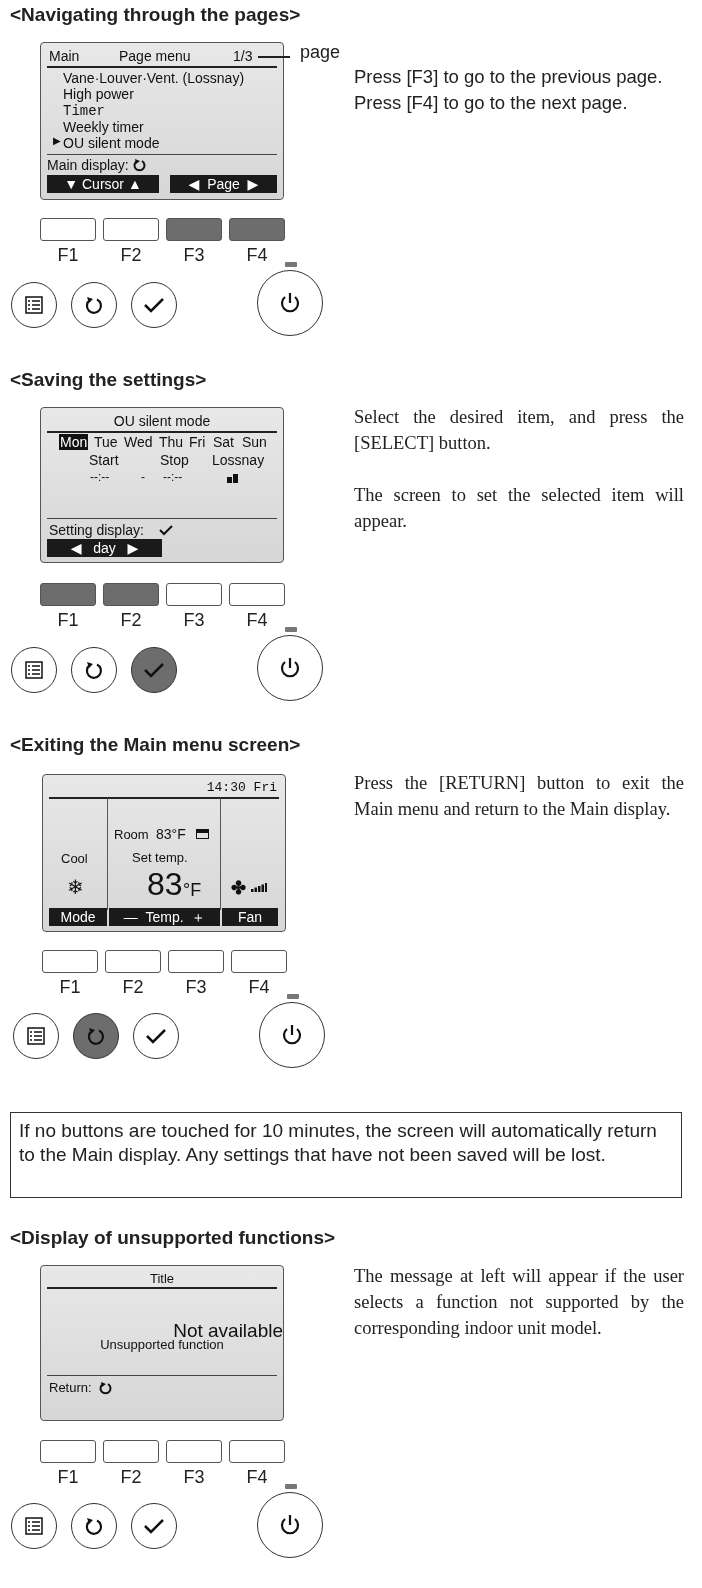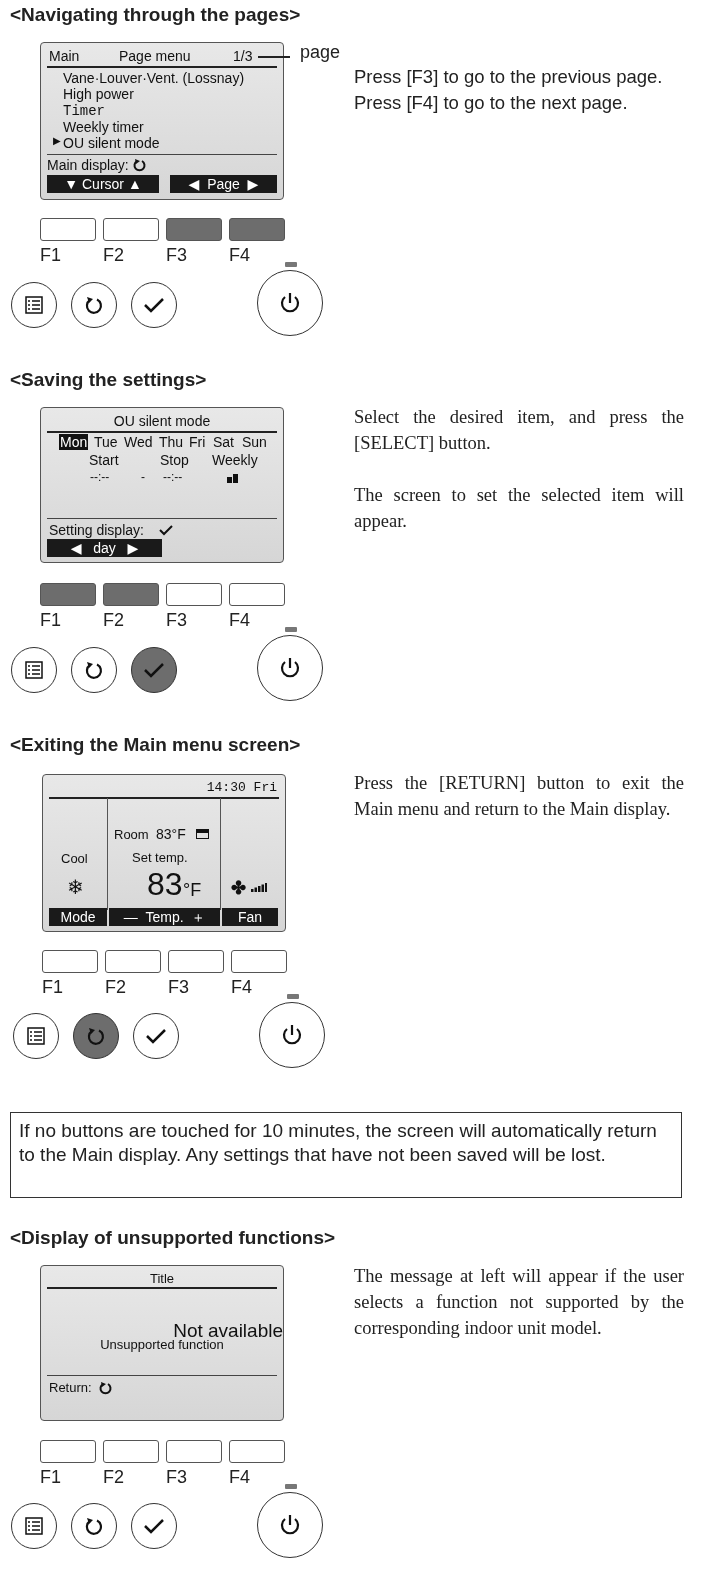--- a/index.html
+++ b/index.html
@@ -12,21 +12,21 @@
 
   .lcd { position:absolute; width:244px; height:158px; border:1.5px solid #555; border-radius:4px;
          background:linear-gradient(180deg,#e8e8e8 0%,#d6d6d6 100%); box-sizing:border-box; }
   .lcd .line { position:absolute; left:6px; right:6px; height:2px; background:#222; }
   .lcd .thin { height:1px; background:#444; }
   .lcd .txt { position:absolute; font-size:14px; color:#111; white-space:nowrap; }
   .lcd .bar { position:absolute; background:#1a1a1a; color:#fff; font-size:14px; height:18px; line-height:18px; text-align:center; }
 
   .fkey { position:absolute; width:56px; height:23px; border:1.5px solid #555; border-radius:3px; box-sizing:border-box; background:#fff; }
   .fkey.on { background:#6d6d6d; border-color:#555; }
-  .flabel { position:absolute; font-size:18px; color:#222; width:56px; text-align:left; }
+  .flabel { position:absolute; font-size:18px; color:#222; width:56px; text-align:center; }
   .cbtn { position:absolute; width:46px; height:46px; border:1.5px solid #333; border-radius:50%; box-sizing:border-box; background:#fff; display:flex; align-items:center; justify-content:center; }
   .cbtn.on { background:#6d6d6d; }
   .pbtn { position:absolute; width:66px; height:66px; border:1.5px solid #333; border-radius:50%; box-sizing:border-box; background:#fff; display:flex; align-items:center; justify-content:center; }
   .led { position:absolute; width:12px; height:5px; background:#777; border-radius:1px; }
 
   .note { position:absolute; left:10px; top:1112px; width:672px; height:86px; border:1.5px solid #333; box-sizing:border-box; padding:6px 8px; font-size:19px; line-height:24px; color:#222; }
 </style>
 </head>
 <body>
 
@@ -100,21 +100,21 @@
   <div class="line" style="top:23px;"></div>
   <span class="txt" style="left:18px;top:26px;background:#111;color:#fff;padding:0 1px;">Mon</span>
   <span class="txt" style="left:53px;top:26px;">Tue</span>
   <span class="txt" style="left:83px;top:26px;">Wed</span>
   <span class="txt" style="left:118px;top:26px;">Thu</span>
   <span class="txt" style="left:148px;top:26px;">Fri</span>
   <span class="txt" style="left:172px;top:26px;">Sat</span>
   <span class="txt" style="left:201px;top:26px;">Sun</span>
   <span class="txt" style="left:48px;top:44px;">Start</span>
   <span class="txt" style="left:119px;top:44px;">Stop</span>
-  <span class="txt" style="left:171px;top:44px;">Weekly</span>
+  <span class="txt" style="left:171px;top:44px;">Lossnay</span>
   <span class="txt" style="left:49px;top:62px;font-size:12px;">--:--</span>
   <span class="txt" style="left:100px;top:62px;font-size:12px;">-</span>
   <span class="txt" style="left:122px;top:62px;font-size:12px;">--:--</span>
   <svg class="abs" style="left:186px;top:66px;" width="12" height="9" viewBox="0 0 12 9">
       <rect x="0" y="3" width="5" height="6" fill="#111"></rect>
       <rect x="6" y="0" width="5" height="9" fill="#111"></rect>
     </svg>
   <div class="line thin" style="top:110px;"></div>
   <span class="txt" style="left:8px;top:114px;">Setting display:</span>
   <svg class="abs" style="left:117px;top:116px;" width="16" height="12" viewBox="0 0 16 12">

